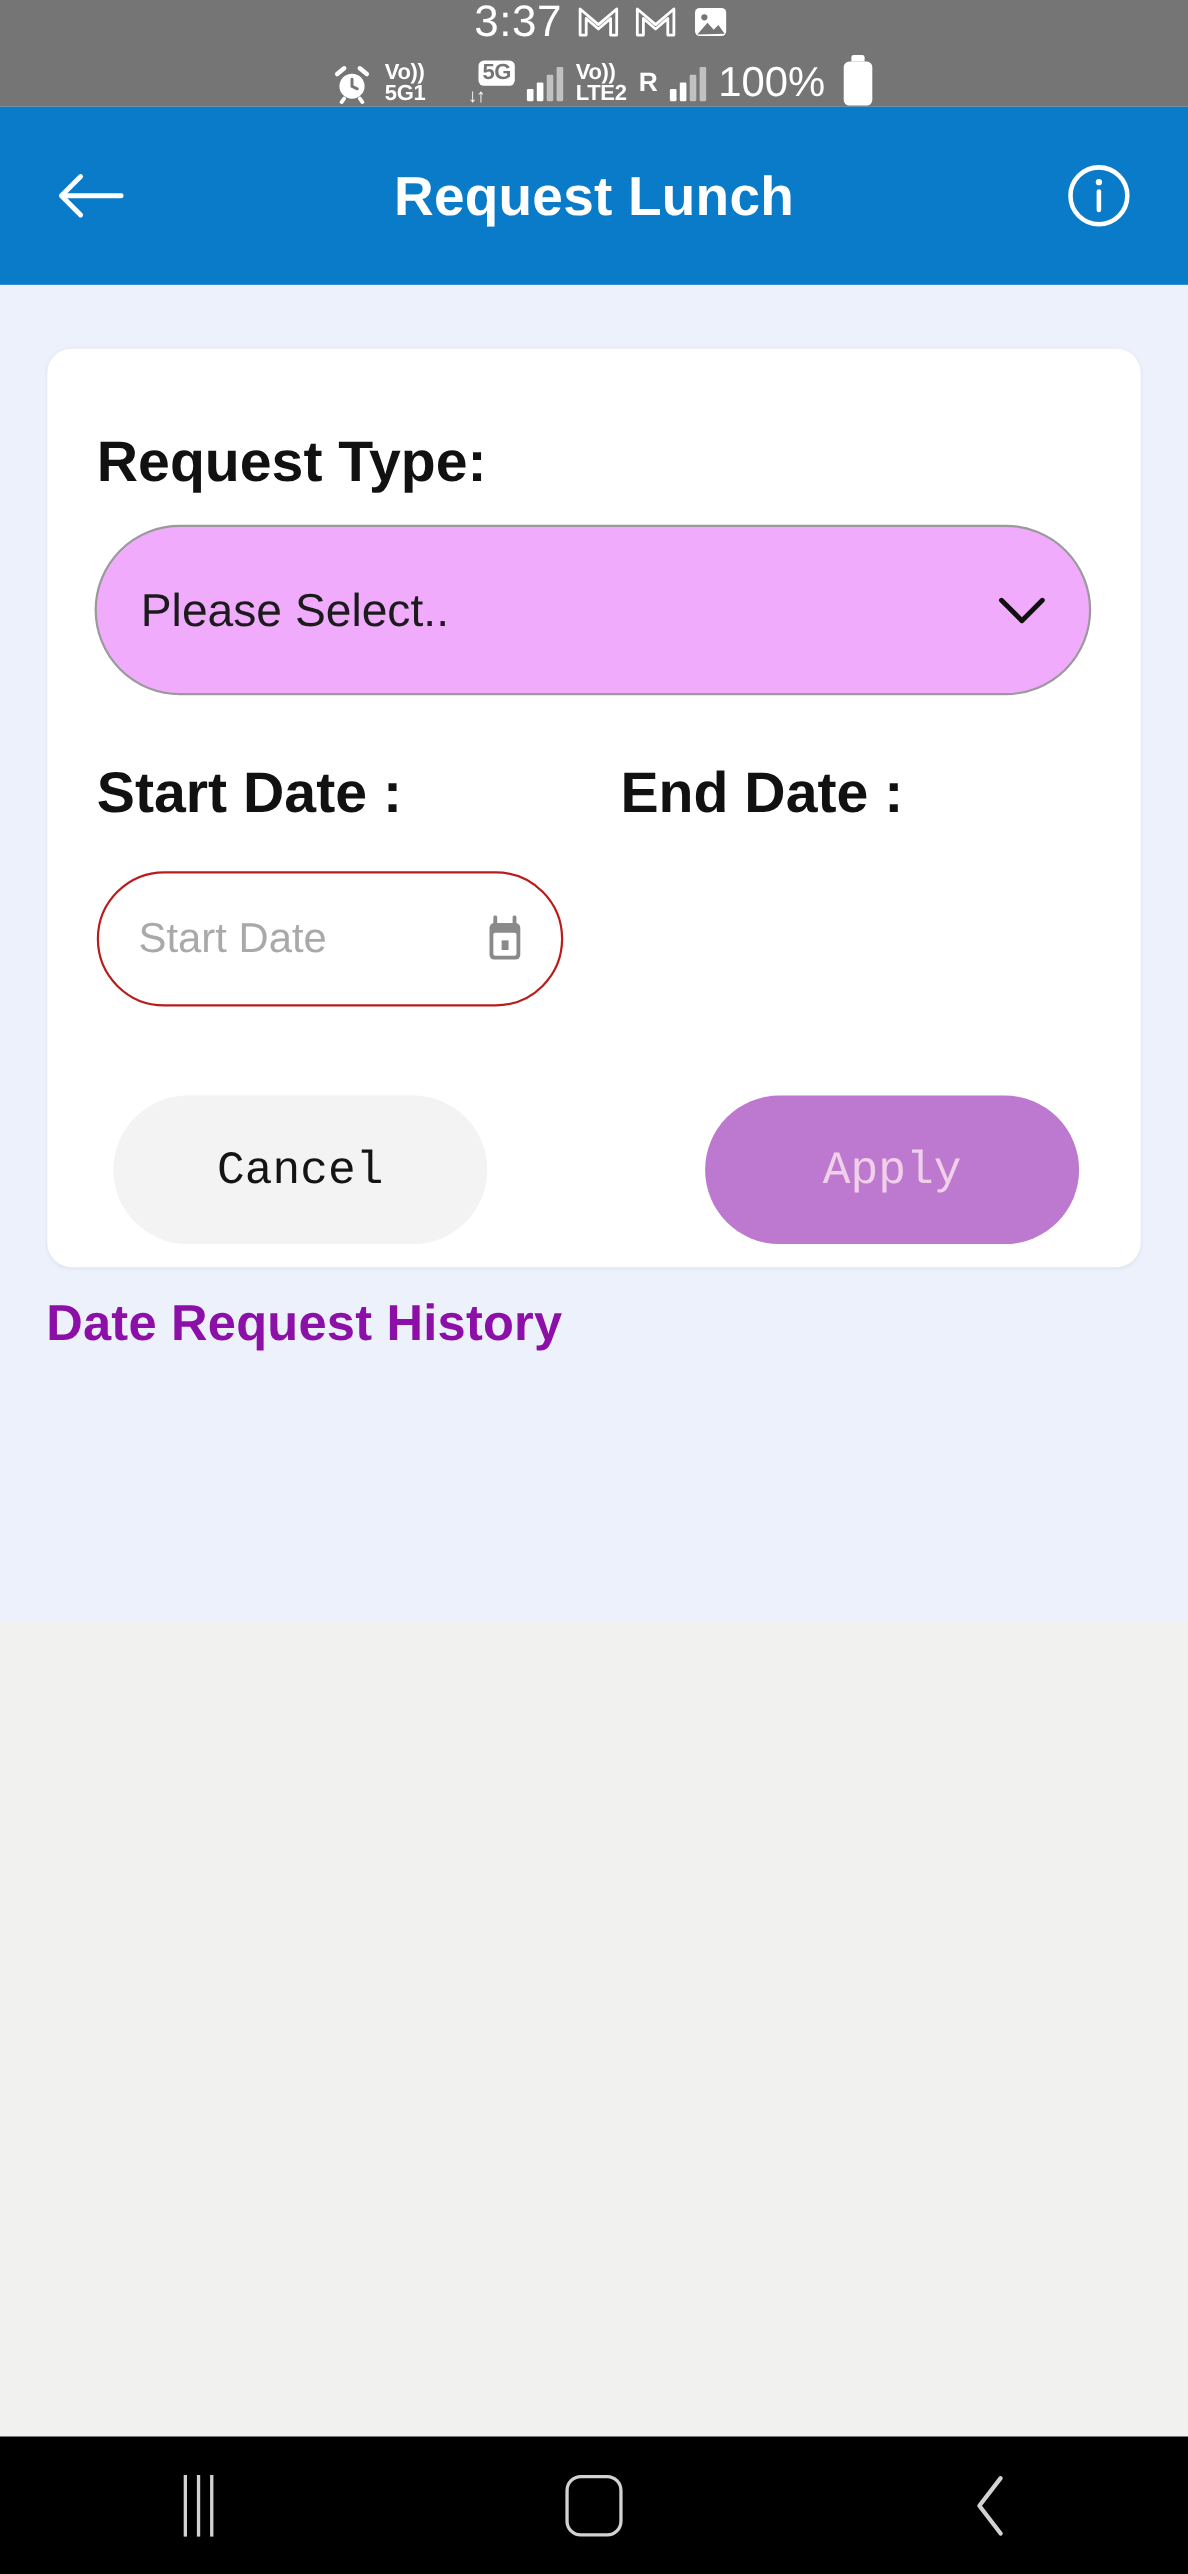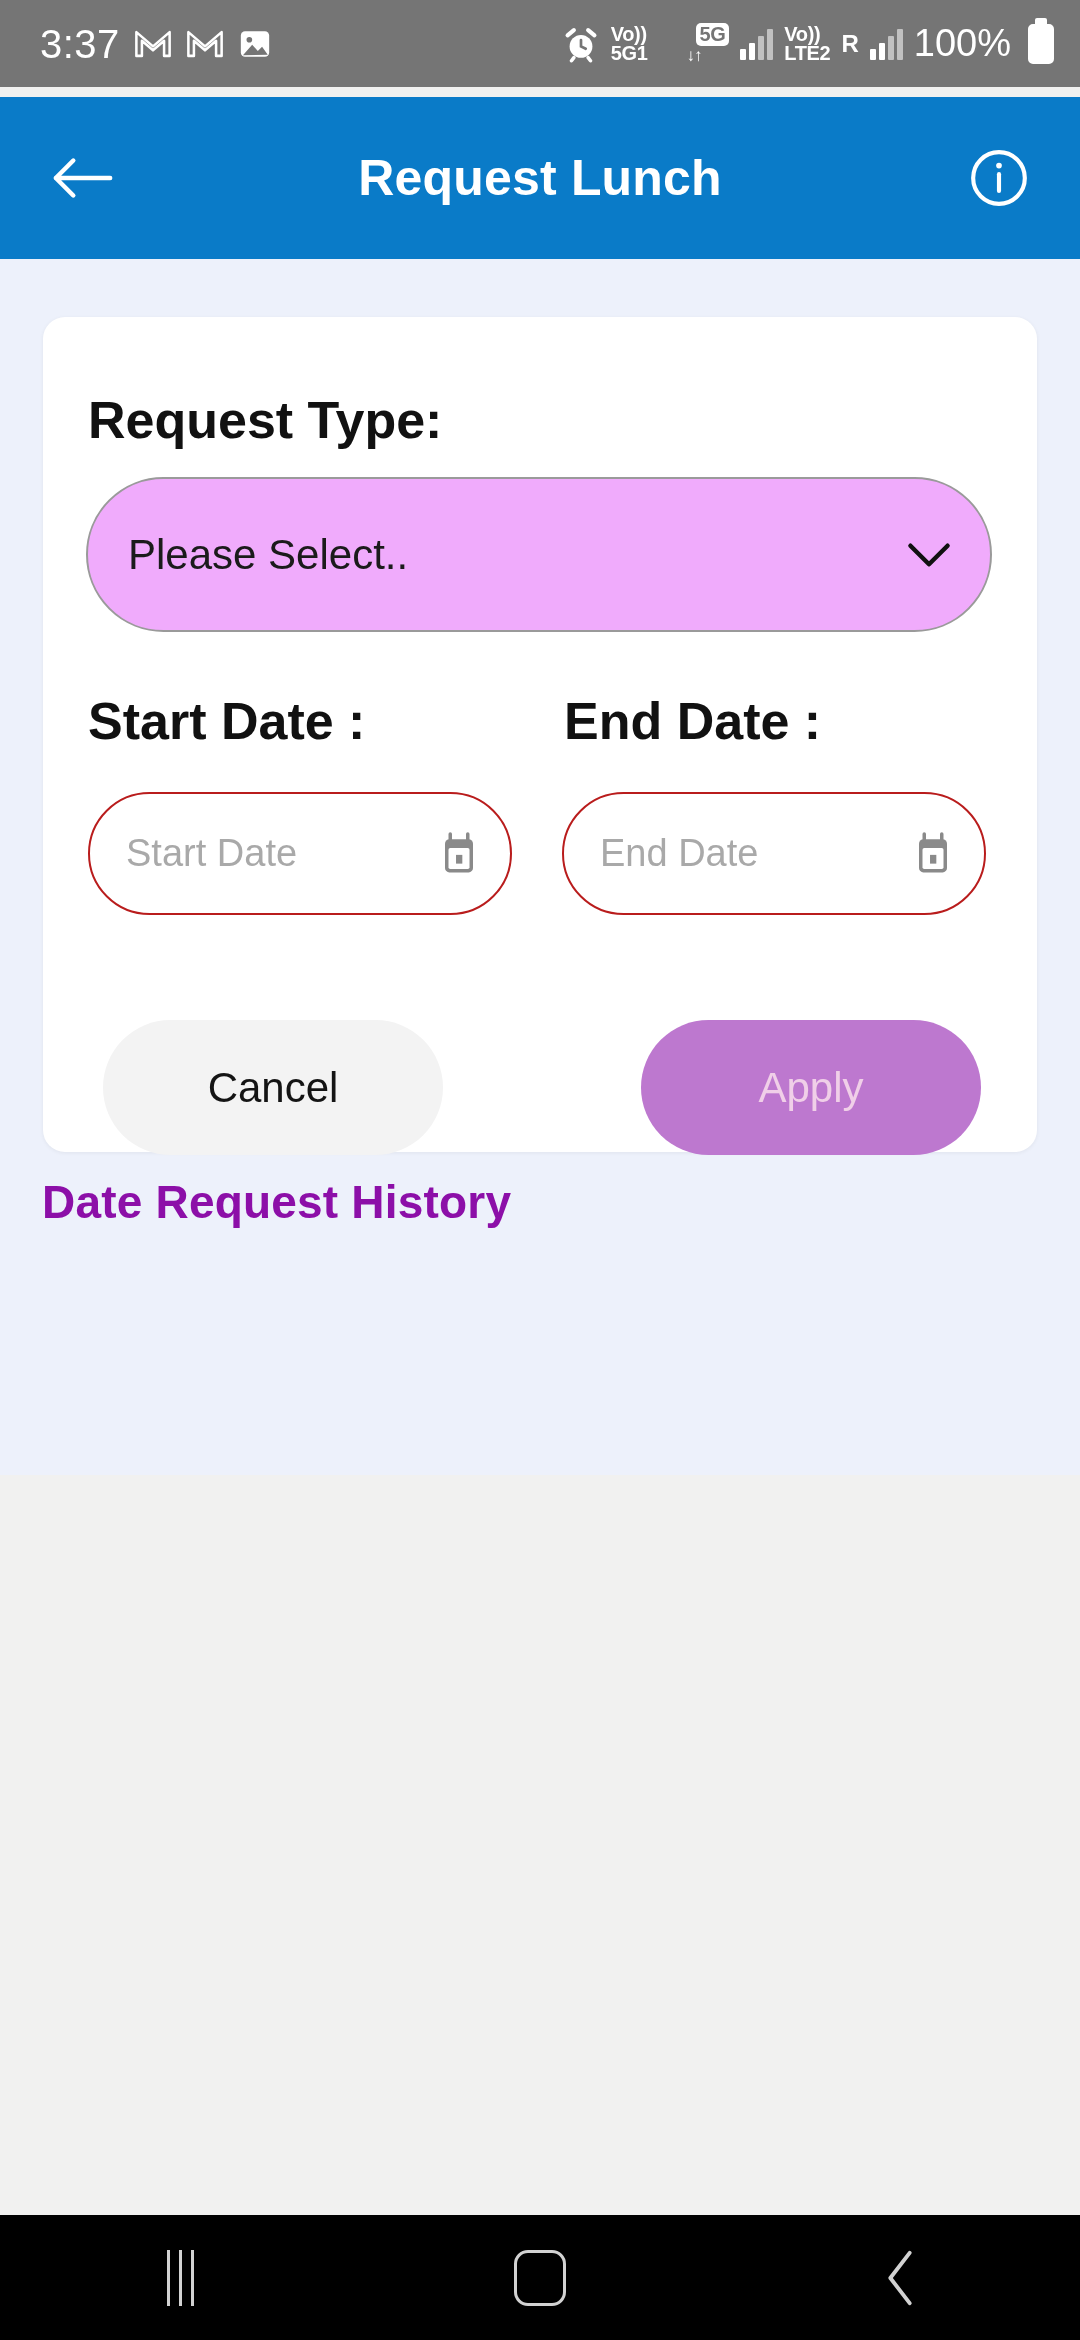--- a/index.html
+++ b/index.html
@@ -6,24 +6,25 @@
   html,body { width:1080px; height:2340px; }
   body {
     font-family: "Liberation Sans", sans-serif;
     background:#f1f1f0;
     overflow:hidden;
   }
   .phone { position:relative; width:1080px; height:2340px; }
 
   
   .statusbar {
-    position:absolute; top:0; left:0; width:1080px; height:87px;
+    position:absolute; top:0; left:0; width:1080px; height:97px;
     background:#757575; color:#ffffff;
     display:flex; align-items:center; justify-content:space-between;
     padding:0 26px 0 40px;
+    flex-direction:column;
   }
   .sb-left { display:flex; align-items:center; gap:14px; }
   .sb-time { font-size:40px; font-weight:400; letter-spacing:0.5px; line-height:1; }
   .sb-right { display:flex; align-items:center; gap:11px; }
   .icon-gmail { width:38px; height:30px; display:block; }
   .icon-photo { width:34px; height:34px; display:block; }
   .icon-alarm { width:38px; height:38px; display:block; }
   .vo-stack {
     display:flex; flex-direction:column; align-items:flex-start;
     line-height:0.92; font-size:20px; font-weight:700;
@@ -107,22 +108,22 @@
     border:2px solid #b91c1c; border-radius:62px;
     display:flex; align-items:center; justify-content:space-between;
     padding:0 30px 0 36px; background:#fff; cursor:text;
   }
   .date-field.start { left:45px; }
   .date-field.end   { left:519px; }
   .date-ph { font-size:38px; color:#a9a9a9; }
   .cal-icon { width:42px; height:44px; }
 
   .btn {
-    position:absolute; top:703px; height:135px; border:none;
-    border-radius:68px; font-family:Liberation Sans, sans-serif;
+    position:absolute; top:679px; height:135px; border:none;
+    border-radius:68px; font-family:Liberation Mono, monospace;
     cursor:pointer; font-size:42px;
   }
   .btn-cancel {
     left:60px; width:340px; background:#f3f3f3; color:#141414;
   }
   .btn-apply {
     left:598px; width:340px; background:#bd78cf; color:#f0cfe8;
   }
 
   
@@ -246,29 +247,20 @@
     <div class="date-field start">
       <span class="date-ph">Start Date</span>
       <svg class="cal-icon" viewBox="0 0 24 25">
         <path d="M7 1 L7 5 M17 1 L17 5" stroke="#8a8a8a" stroke-width="2" stroke-linecap="round"></path>
         <rect x="4" y="4" width="16" height="19" rx="2.5" fill="#8a8a8a"></rect>
         <rect x="6" y="9" width="12" height="12" rx="1" fill="#ffffff"></rect>
         <rect x="10.3" y="13" width="3.6" height="5" fill="#8a8a8a"></rect>
       </svg>
     </div>
 
-    <div class="date-field end">
-      <span class="date-ph">End Date</span>
-      <svg class="cal-icon" viewBox="0 0 24 25">
-        <path d="M7 1 L7 5 M17 1 L17 5" stroke="#8a8a8a" stroke-width="2" stroke-linecap="round"></path>
-        <rect x="4" y="4" width="16" height="19" rx="2.5" fill="#8a8a8a"></rect>
-        <rect x="6" y="9" width="12" height="12" rx="1" fill="#ffffff"></rect>
-        <rect x="10.3" y="13" width="3.6" height="5" fill="#8a8a8a"></rect>
-      </svg>
-    </div>
 
     <button class="btn btn-cancel">Cancel</button>
     <button class="btn btn-apply">Apply</button>
   </div>
 
   <div class="history-title">Date Request History</div>
 
   <div class="navbar">
     <div class="nav-btn">
       <span class="nav-recents">

